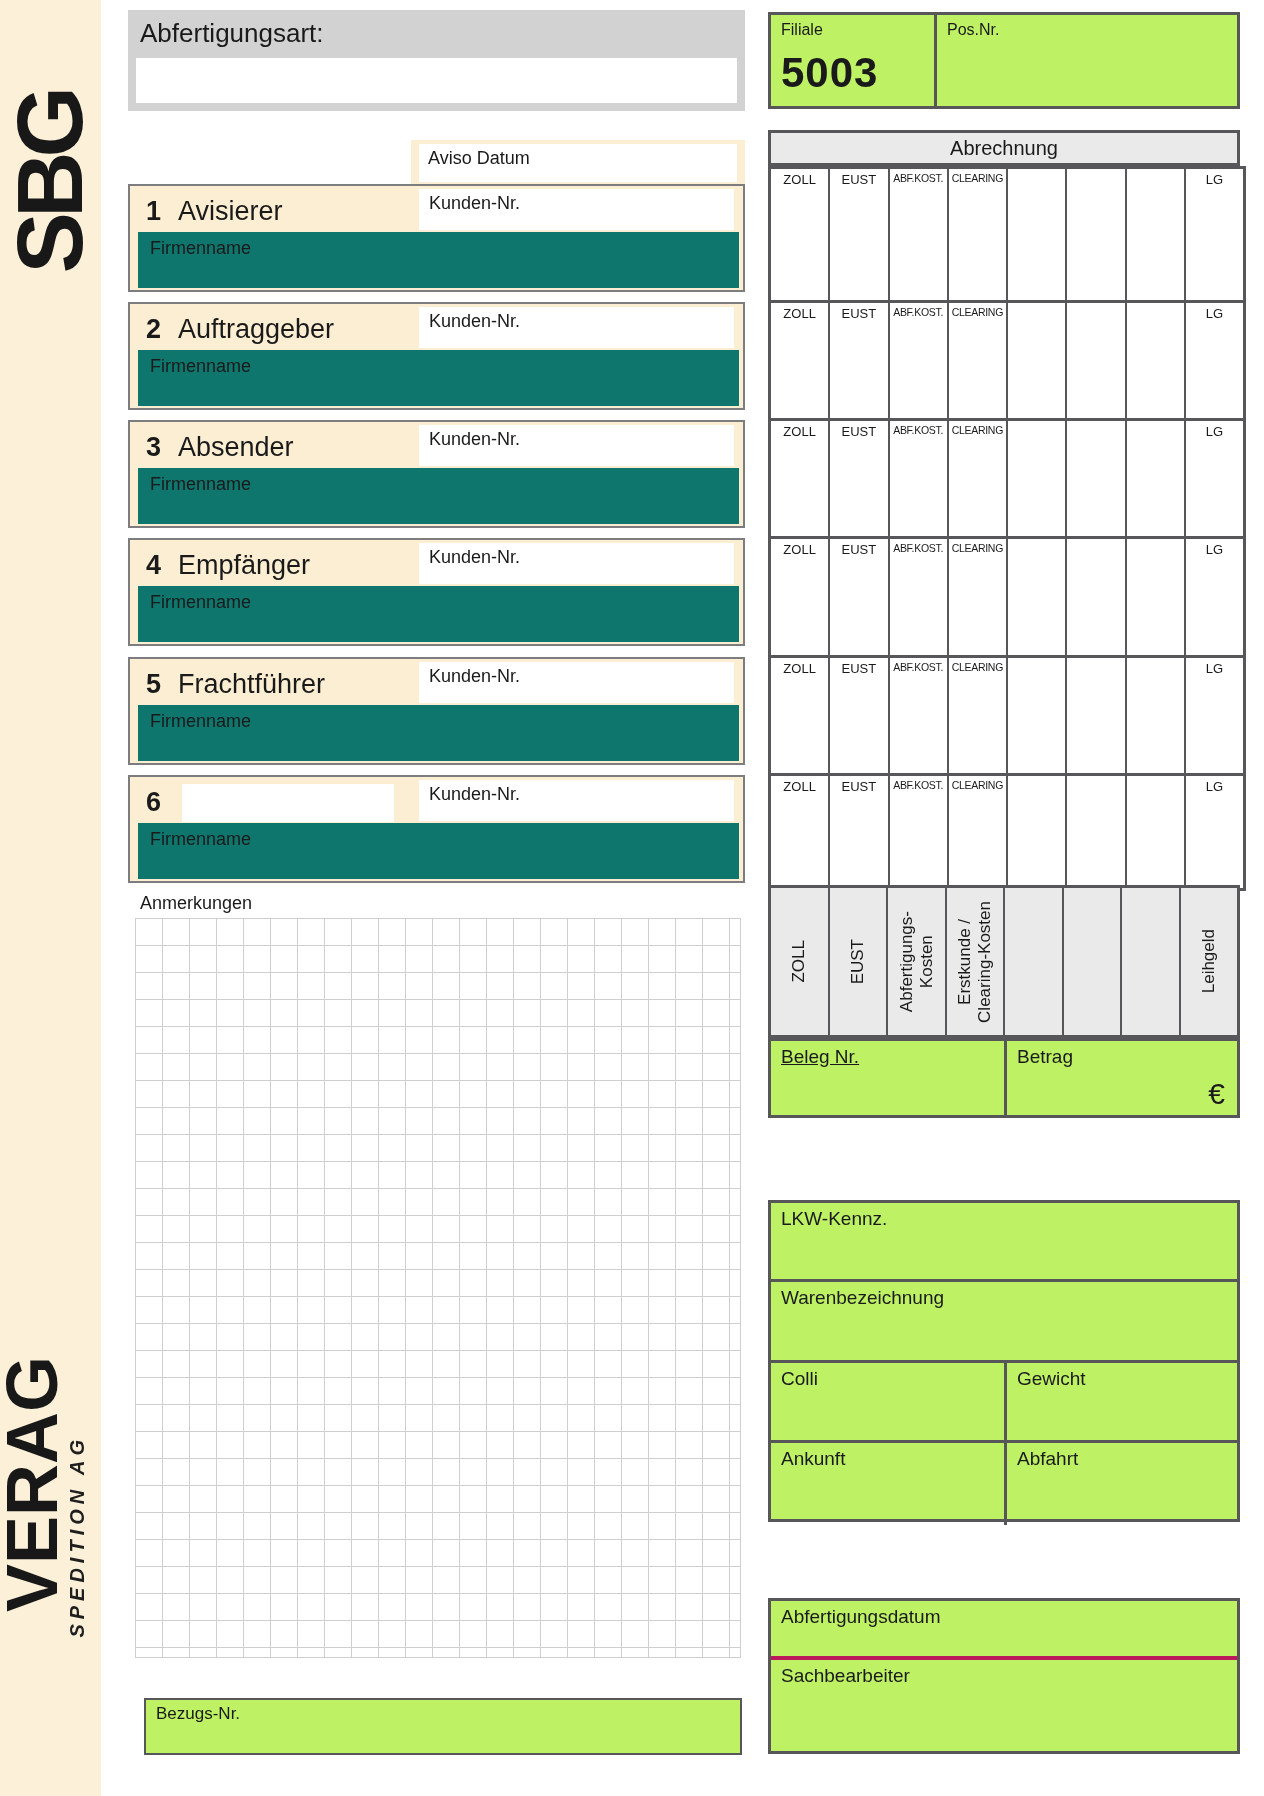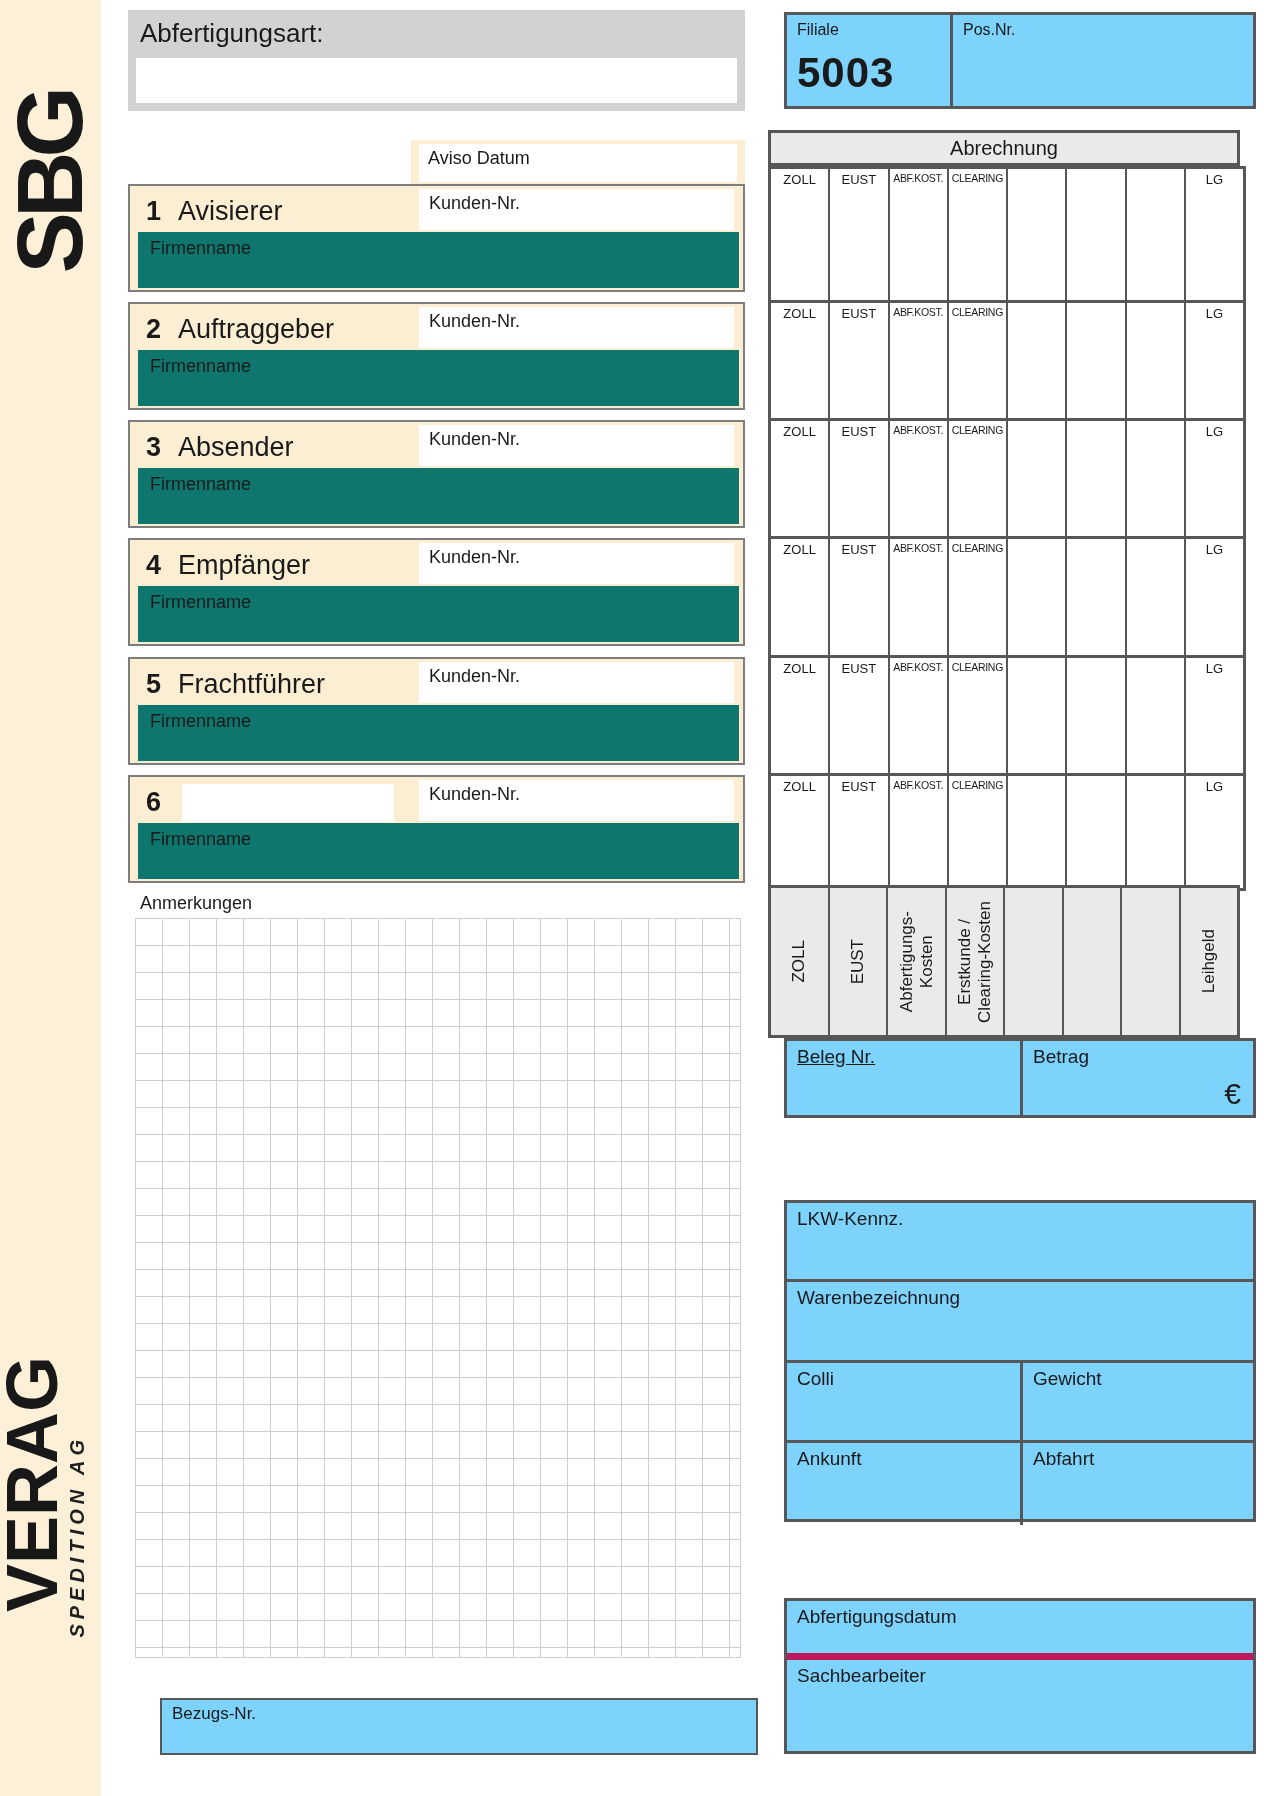--- a/index.html
+++ b/index.html
@@ -14,21 +14,21 @@
   .sbg-logo .vtext { font-size:92px; font-weight:bold; letter-spacing:-6px; color:#181818; }
   .verag-logo { position:absolute; left:-4px; top:1356px; width:72px; height:470px;
                 display:flex; align-items:flex-start; justify-content:center; }
   .verag-logo .vtext { font-size:72px; font-weight:bold; letter-spacing:0px; color:#181818; }
   .spedition { position:absolute; left:66px; top:1360px; width:34px; height:352px;
                display:flex; align-items:center; justify-content:flex-start; }
   .spedition .vtext { font-size:20px; font-weight:bold; font-style:italic; letter-spacing:5px; color:#1f1f1f; }
 
   
   .abs { position:absolute; box-sizing:border-box; }
-  .box { position:absolute; box-sizing:border-box; background:#7dd3fc; border:3px solid #57575a;margin-left:16px; }
+  .box { position:absolute; box-sizing:border-box; background:#bef264; border:3px solid #57575a; }
   .flabel { font-size:18px; color:#1a1a1a; }
 
   
   .banner { left:128px; top:10px; width:617px; height:101px; background:#d2d2d2; }
   .banner-label { position:absolute; left:12px; top:8px; font-size:26px; }
   .banner-input { position:absolute; left:8px; top:48px; width:601px; height:45px; background:#fff; }
 
   
   .filiale-box { left:768px; top:12px; width:472px; height:97px; }
   .filiale-cell { position:absolute; left:0; top:0; width:166px; height:100%; border-right:3px solid #57575a; box-sizing:border-box; }
@@ -376,21 +376,21 @@
       <div class="d-split">
         <span class="flabel">Ankunft</span>
       </div>
       <div class="d-split2">
         <span class="flabel">Abfahrt</span>
       </div>
     </div>
   </div>
 
   <div class="box proc-block">
-    <div class="d-row" style="top:0;height:59px;border-bottom:7px solid #be185d;text-align:center;">
+    <div class="d-row" style="top:0;height:59px;border-bottom:4px solid #be185d;text-align:center;">
       <span class="flabel">Abfertigungsdatum</span>
     </div>
     <div class="d-row" style="top:59px;height:97px;">
       <span class="flabel">Sachbearbeiter</span>
     </div>
   </div>
 
   <div class="box bezugs-box">
     <span class="flabel">Bezugs-Nr.</span>
   </div>

